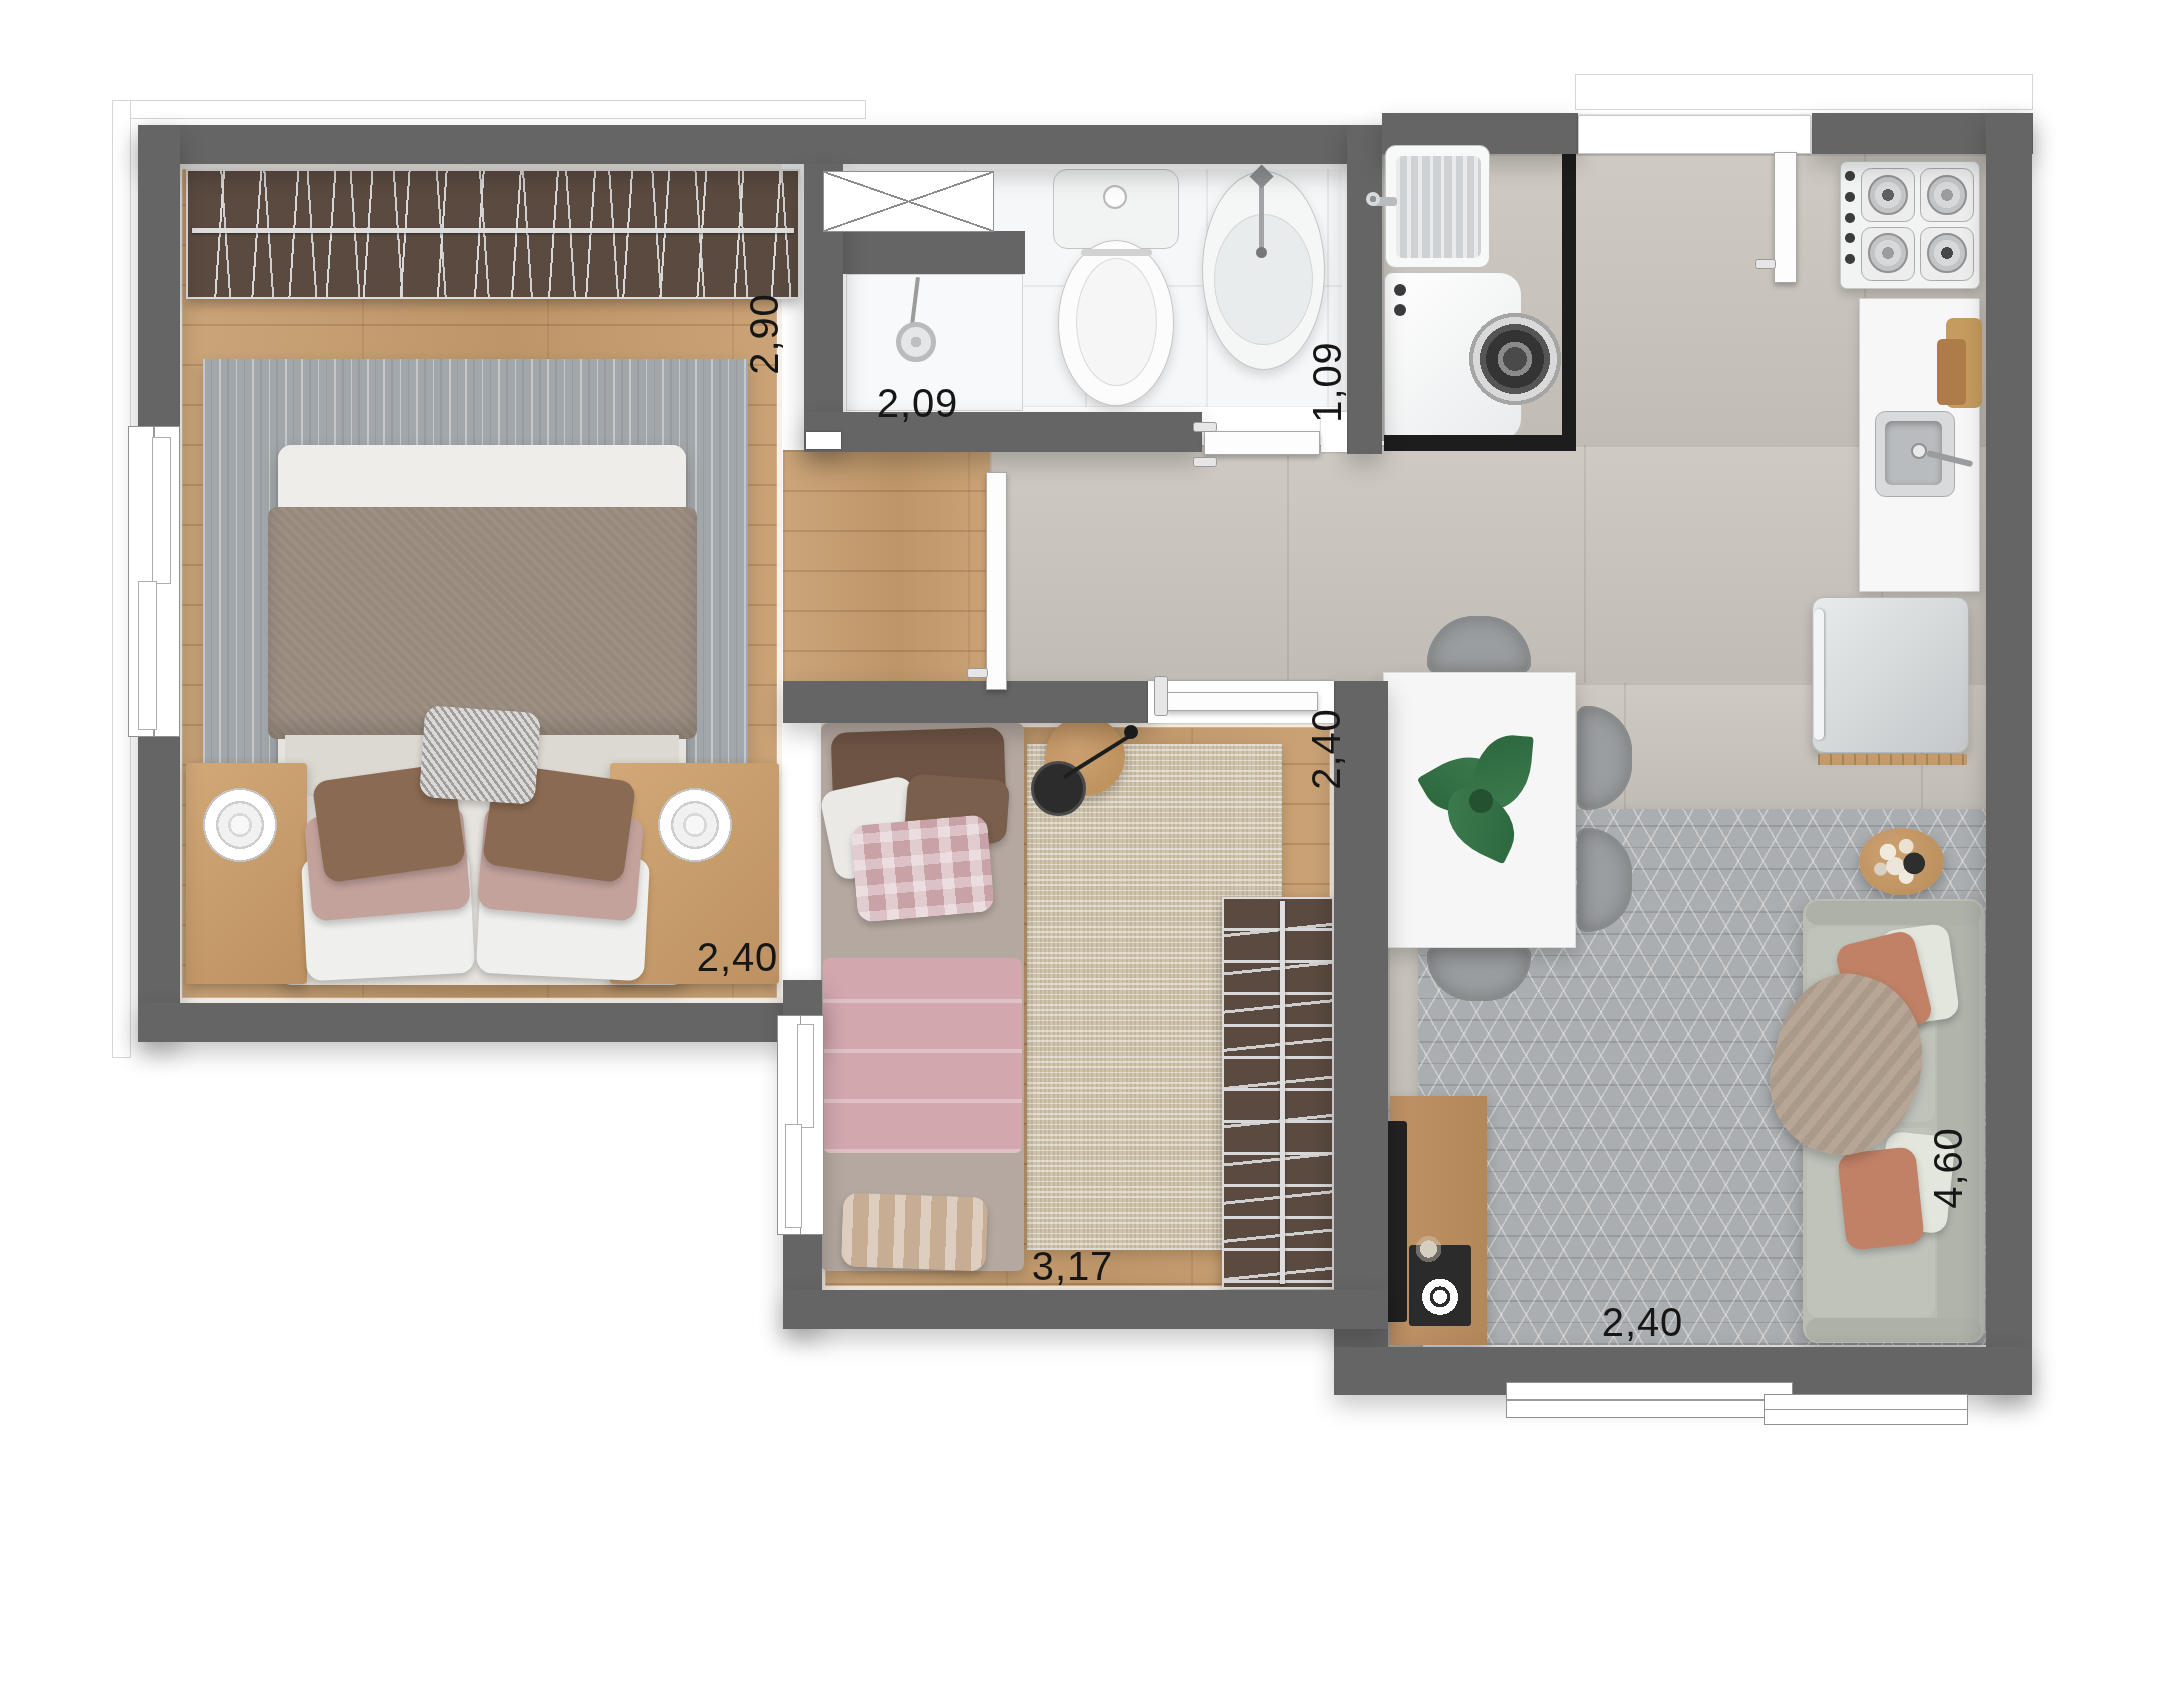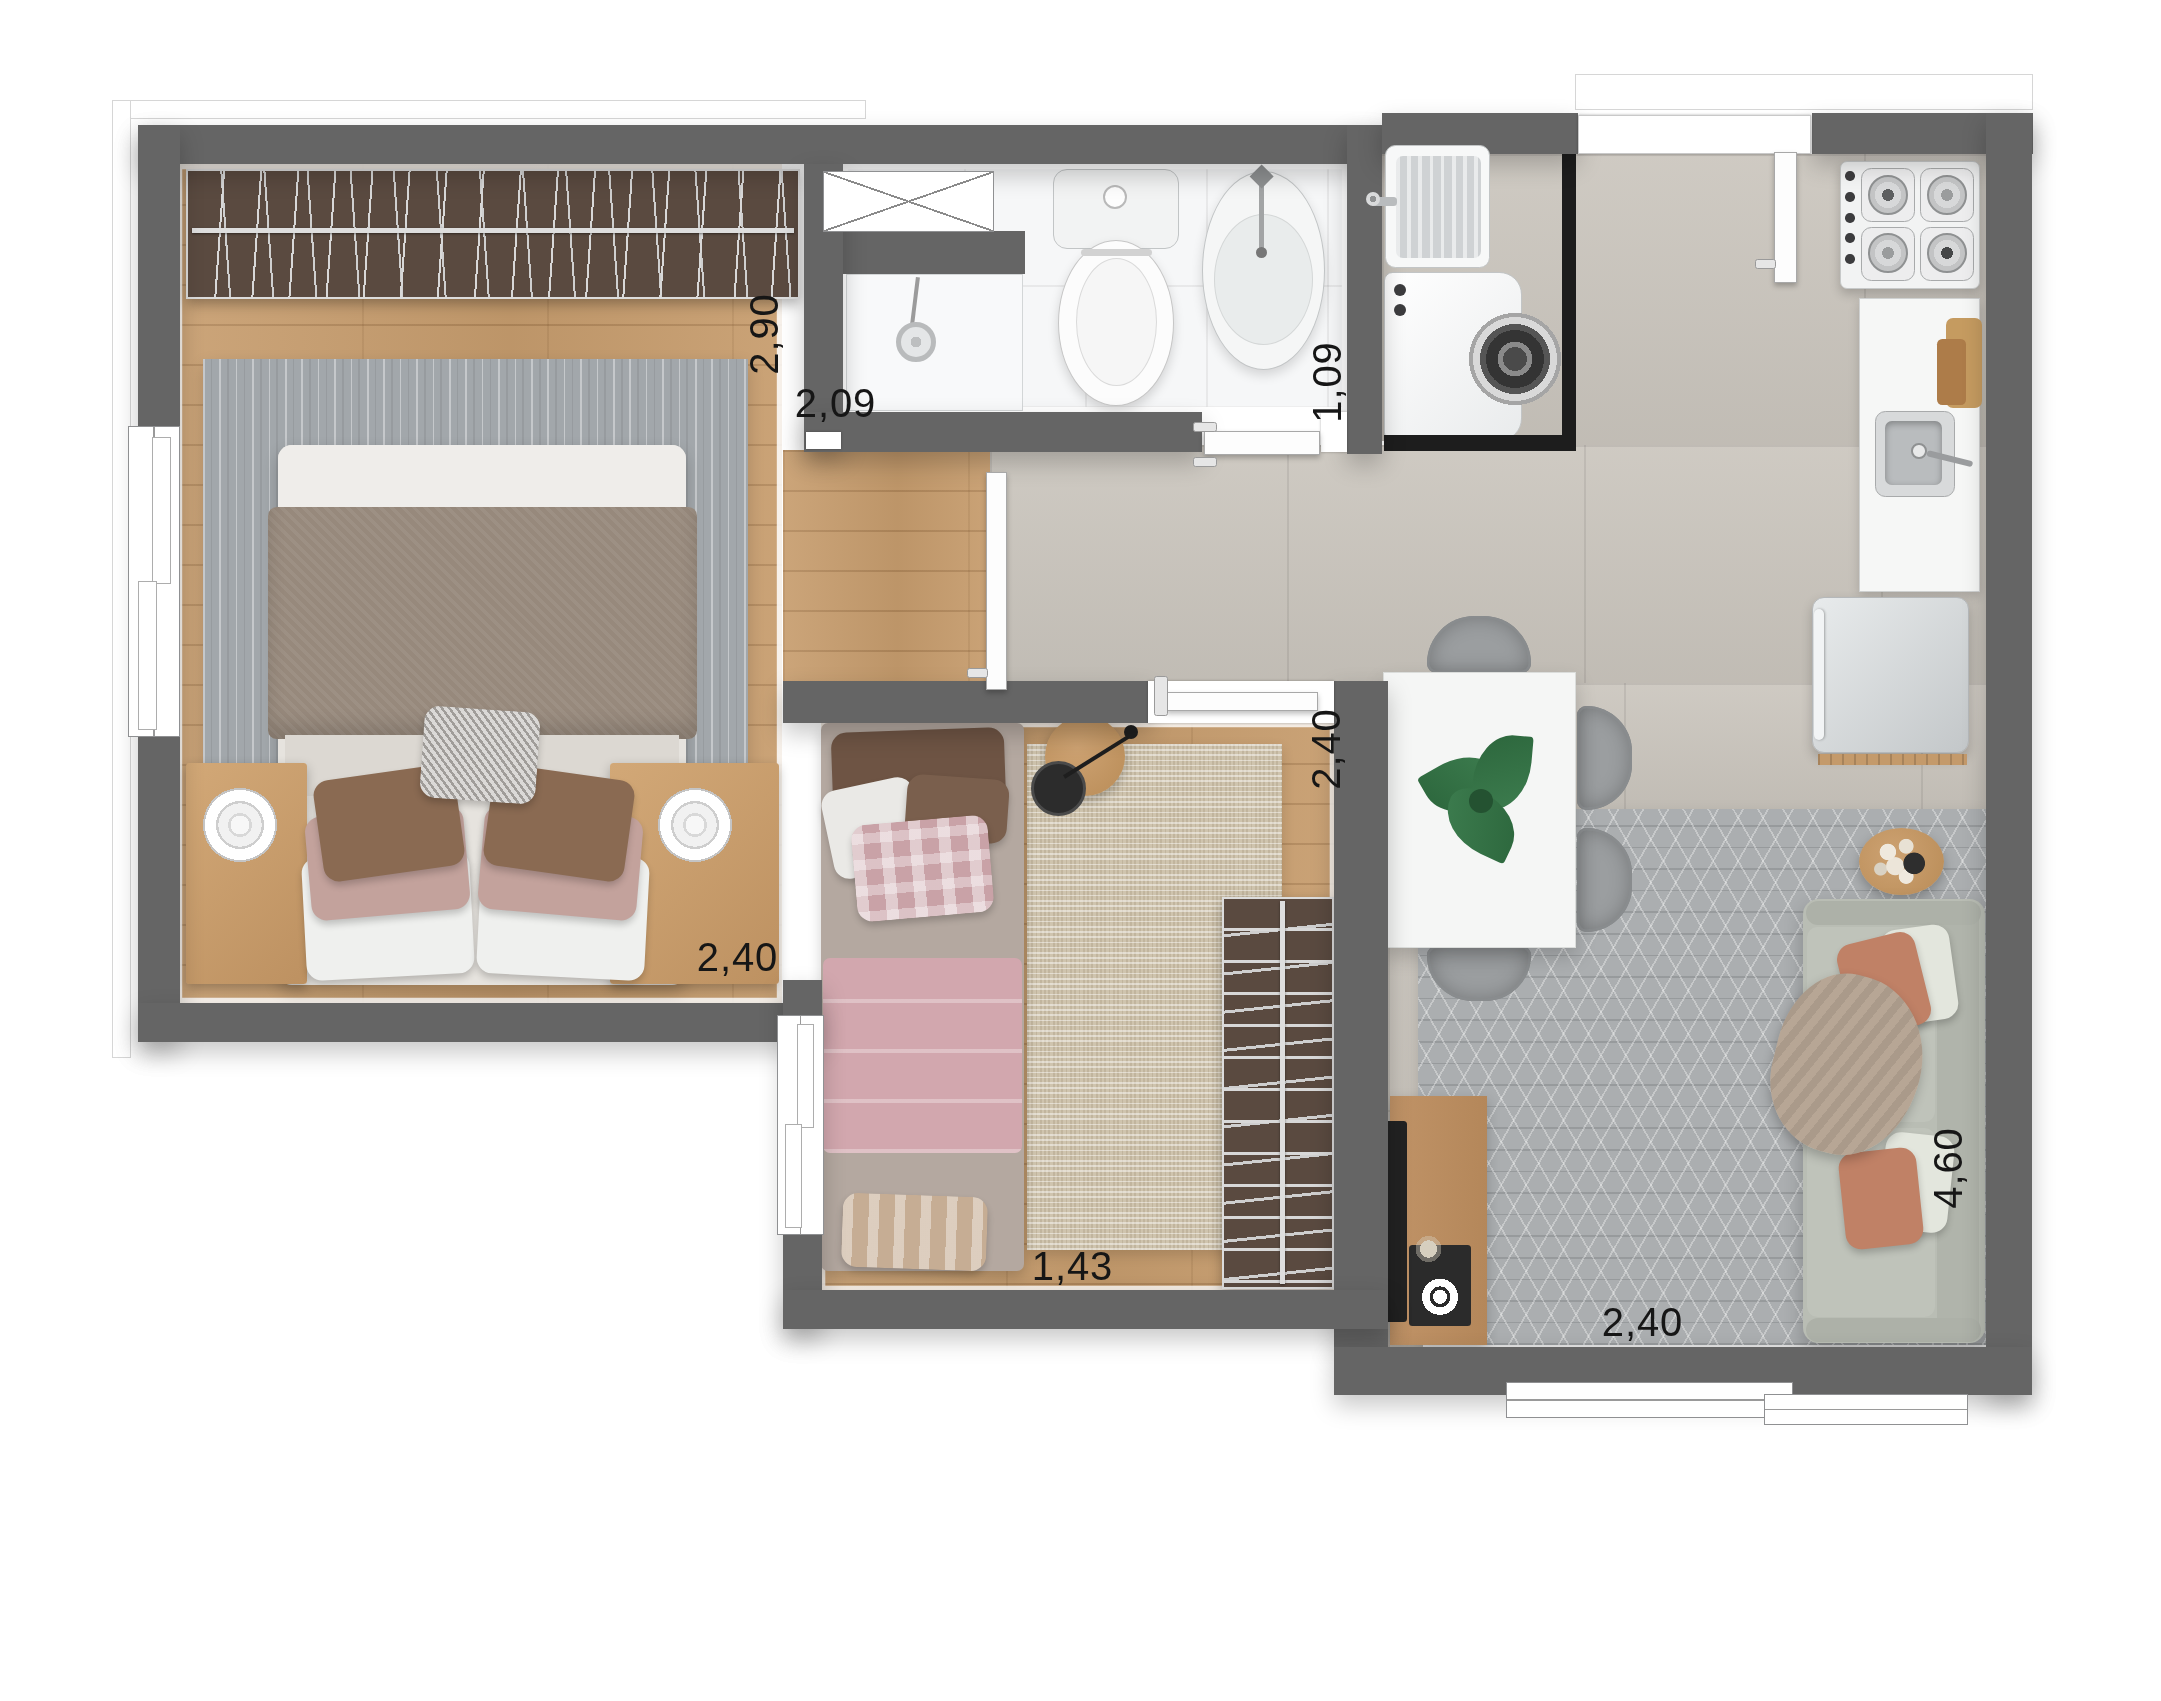--- a/index.html
+++ b/index.html
@@ -248,21 +248,21 @@
 
   <div class="wbox winv" style="left:777px;top:1015px;width:47px;height:220px;z-index:6;"></div>
   <div class="wbox" style="left:797px;top:1024px;width:17.3px;height:104px;border-color:#adadad;z-index:7;"></div>
   <div class="wbox" style="left:785px;top:1124px;width:17.3px;height:104px;border-color:#adadad;z-index:7;"></div>
 
   <div class="wbox winh" style="left:1506px;top:1382px;width:287px;height:36px;z-index:6;"></div>
   <div class="wbox winh" style="left:1764px;top:1394px;width:204px;height:31px;z-index:7;"></div>
 
   <span class="dim" style="left:716px;top:313px;width:95px;transform:rotate(-90deg);">2,90</span>
   <span class="dim" style="left:690px;top:936px;width:95px;">2,40</span>
-  <span class="dim" style="left:788px;top:382px;width:95px;">2,09</span>
+  <span class="dim" style="left:870px;top:382px;width:95px;">2,09</span>
   <span class="dim" style="left:1279px;top:361px;width:95px;transform:rotate(-90deg);">1,09</span>
   <span class="dim" style="left:1278px;top:728px;width:95px;transform:rotate(-90deg);">2,40</span>
-  <span class="dim" style="left:1025px;top:1245px;width:95px;">1,43</span>
+  <span class="dim" style="left:1025px;top:1245px;width:95px;">3,17</span>
   <span class="dim" style="left:1595px;top:1301px;width:95px;">2,40</span>
   <span class="dim" style="left:1900px;top:1147px;width:95px;transform:rotate(-90deg);">4,60</span>
 
 </div>
 
 
 </body></html>

